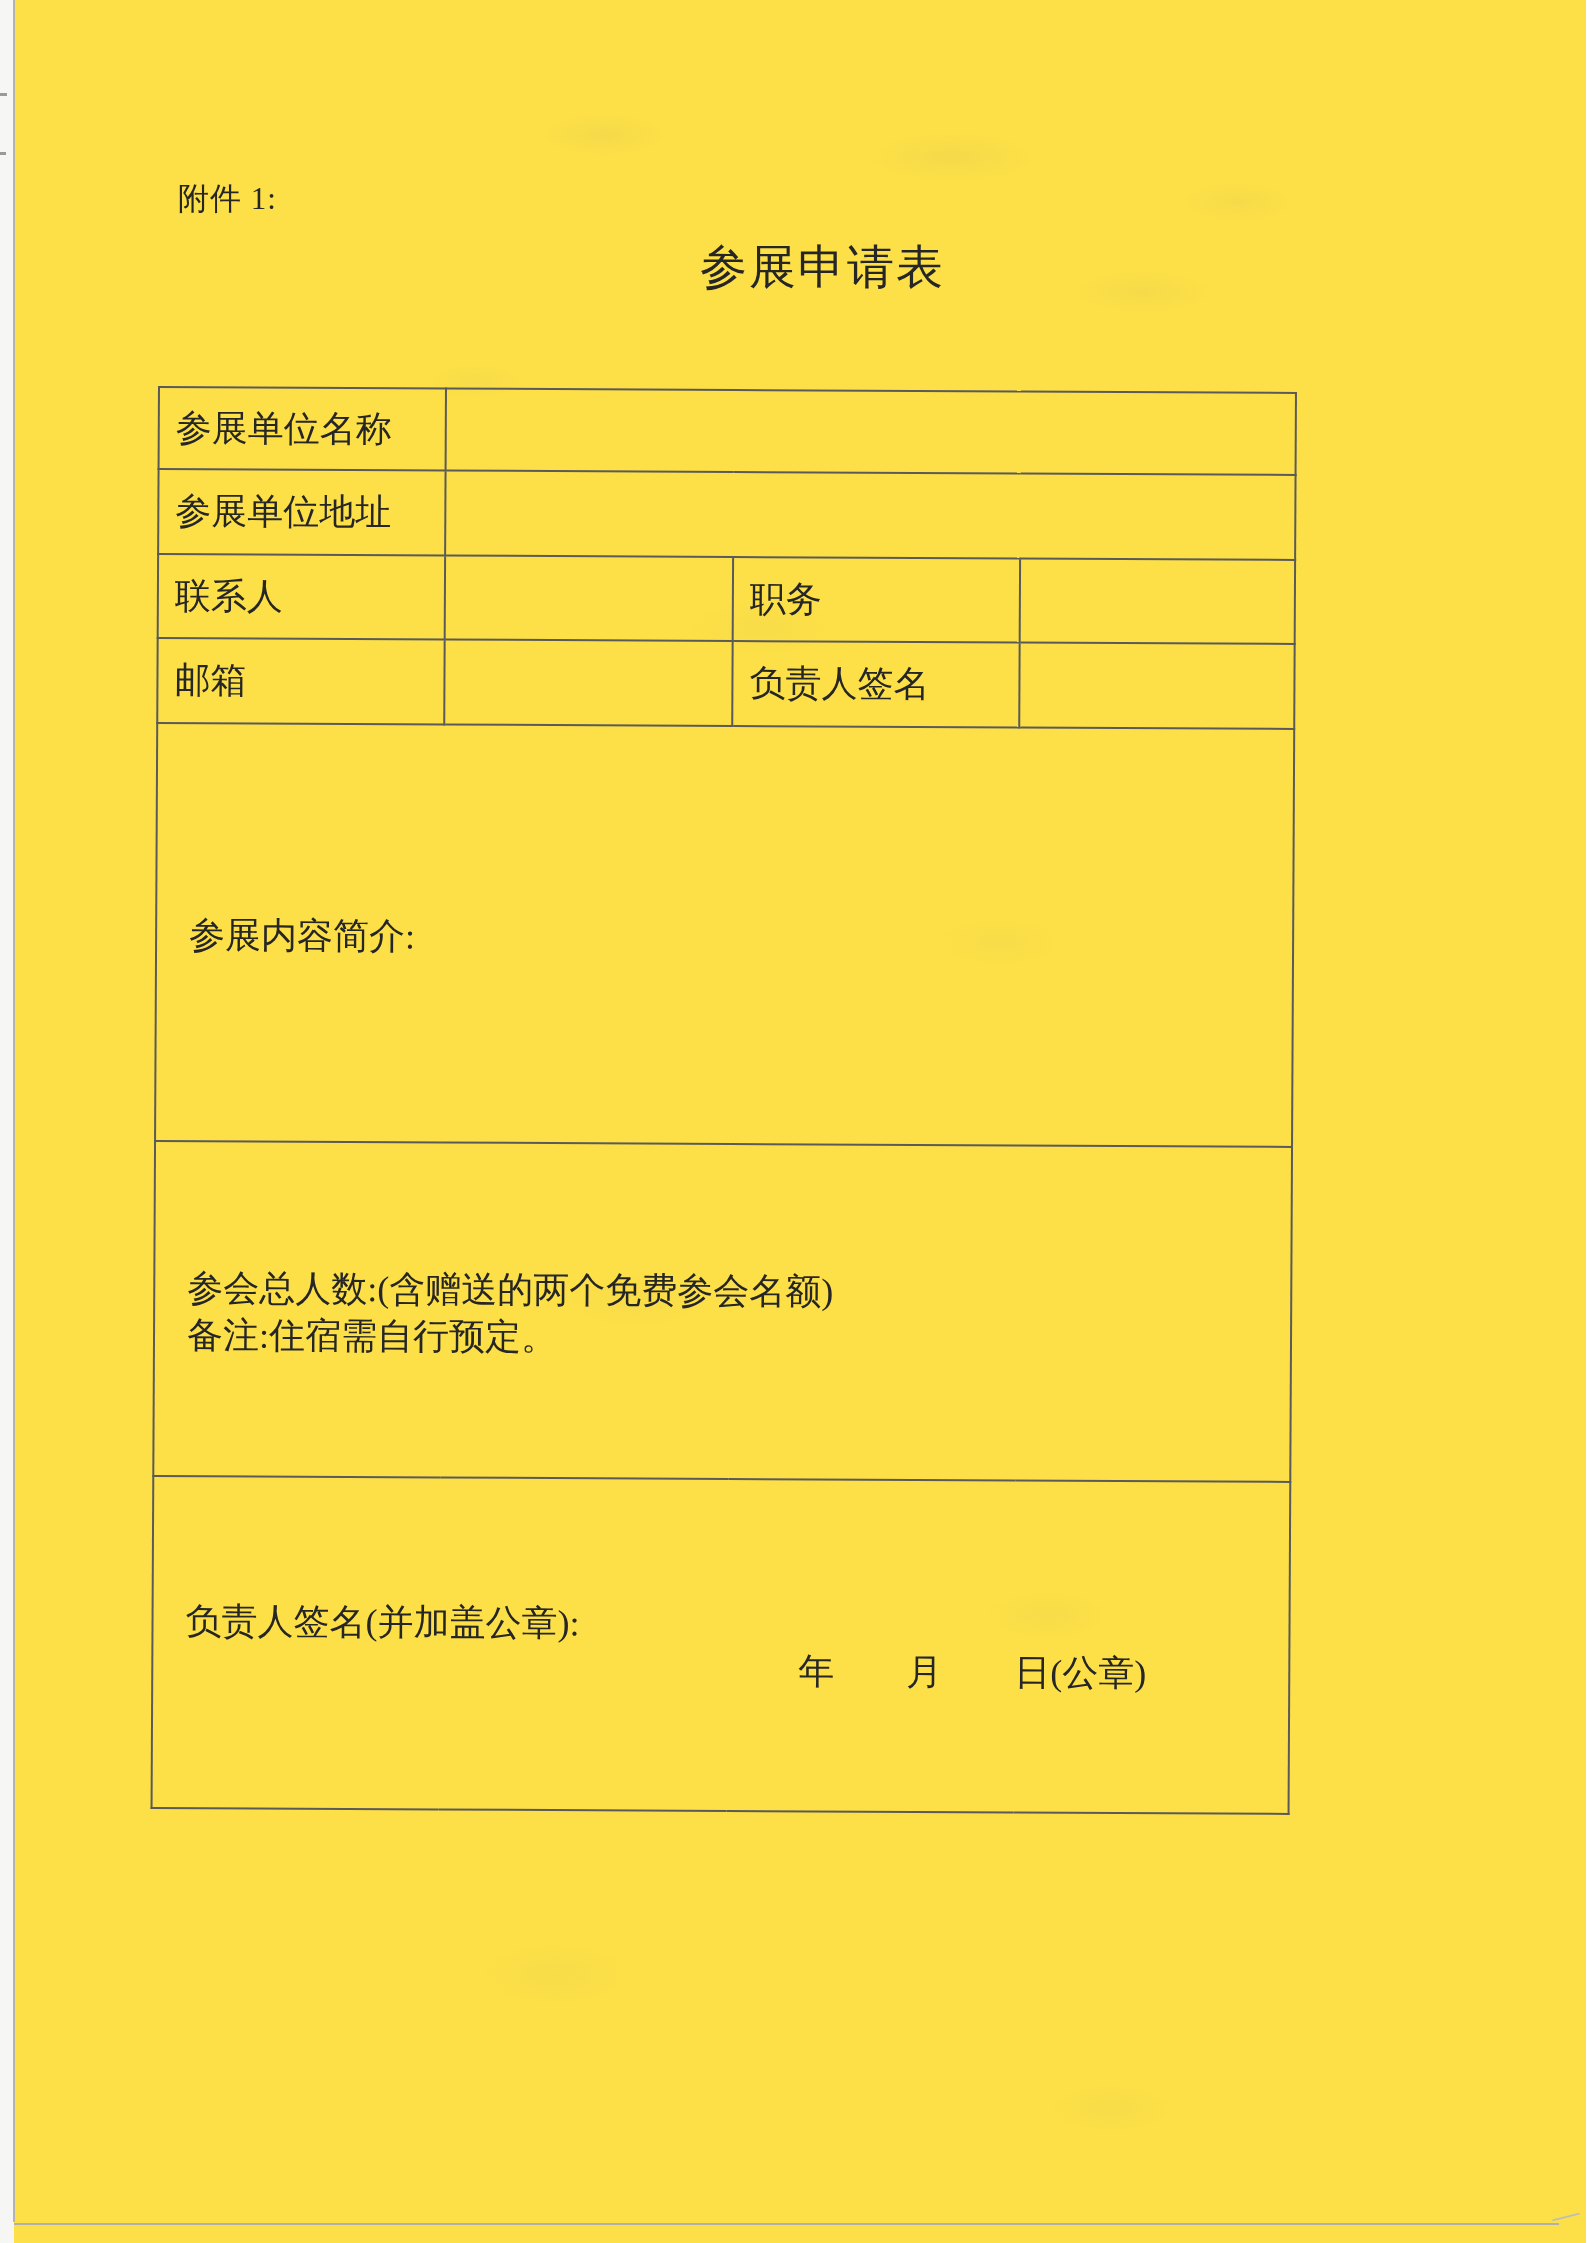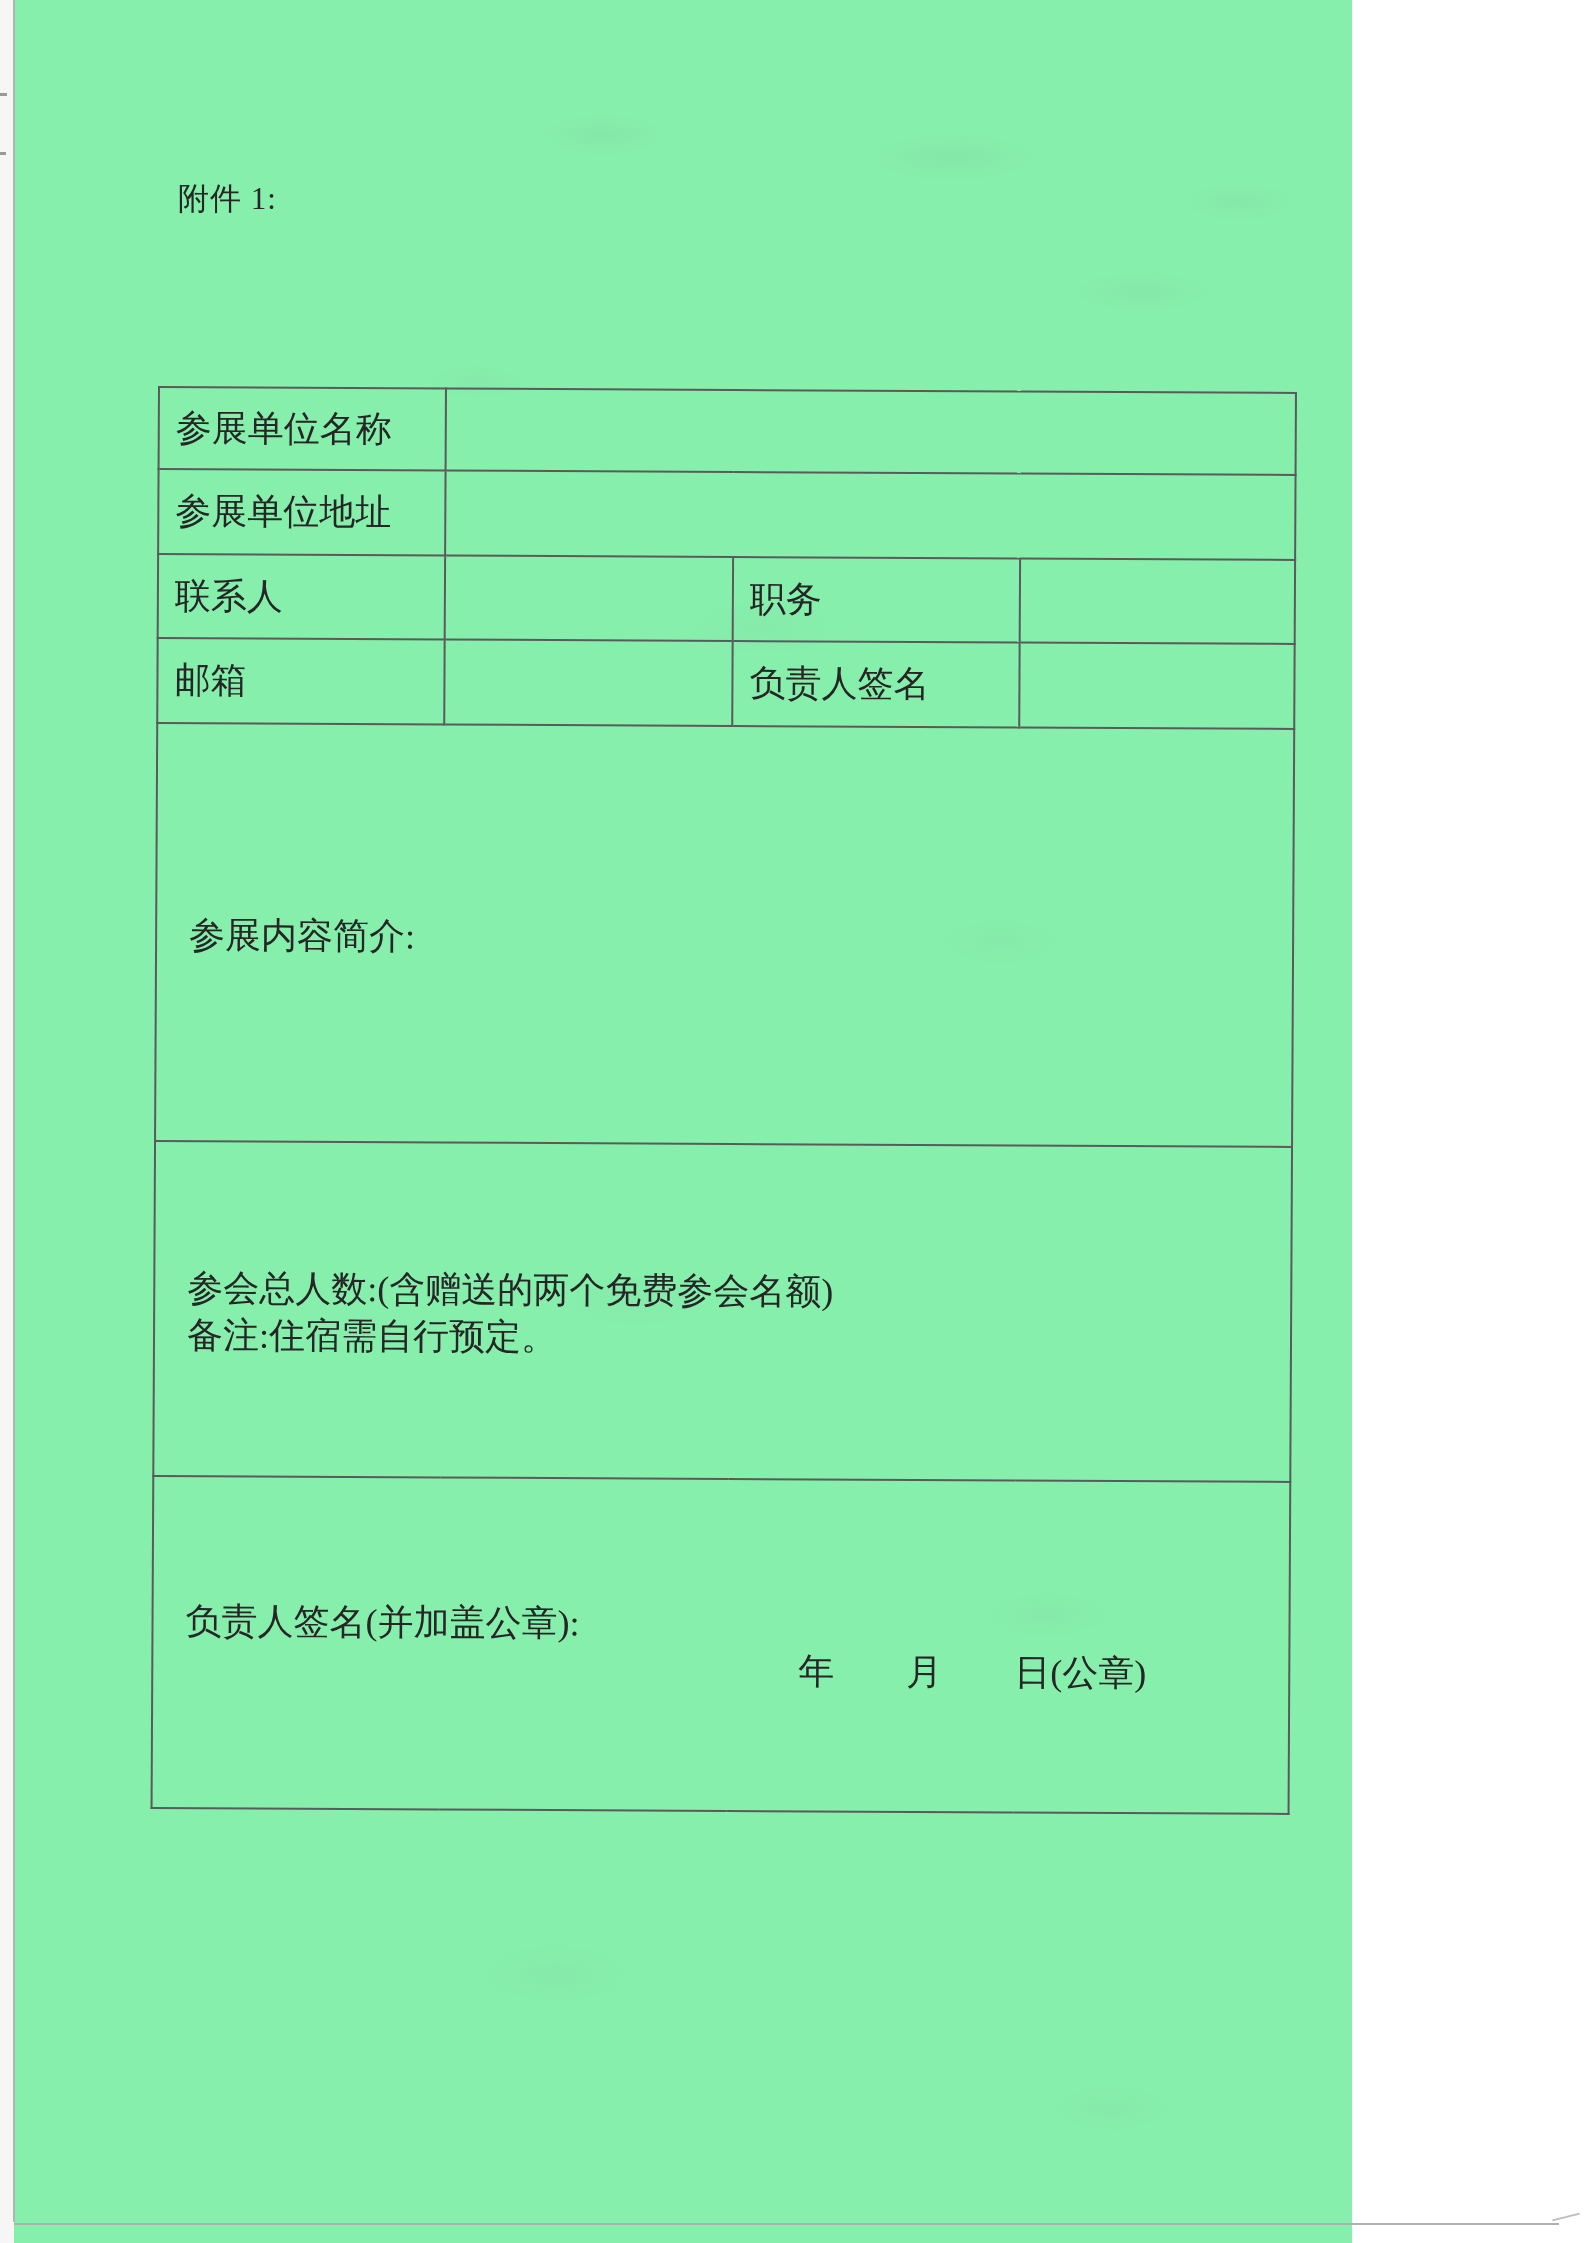--- a/index.html
+++ b/index.html
@@ -6,22 +6,22 @@
   html, body { background: #ffffff; }
   body {
     font-family: "Liberation Serif", "DejaVu Serif", serif;
     width: 1587px; height: 2243px;
     position: relative;
     overflow: hidden;
     color: #262626;
   }
   .page {
     position: absolute; left: 0; top: 0;
-    width: 1352px; height: 2243px;
-    background: #86efac;
+    width: 1586px; height: 2243px;
+    background: #fde047;
     padding-left: 10px;
   }
   
   .left-margin-band {
     position: absolute; left: 0; top: 0;
     width: 14px; height: 2243px;
     background: #f6f6f5;
   }
   .page-edge-left {
     position: absolute; left: 13px; top: 0;
@@ -116,20 +116,21 @@
   <div class="noise-overlay"></div>
   <div class="left-margin-band"></div>
   <div class="page-edge-left"></div>
   <div class="page-edge-bottom"></div>
   <div class="page-edge-corner"></div>
   <div class="edge-speck speck-1"></div>
   <div class="edge-speck speck-2"></div>
 
   <div class="attachment-label">附件 1:</div>
 
+  <div class="doc-title">参展申请表</div>
 
   <table class="app-form">
     <colgroup>
       <col style="width:287px">
       <col style="width:288px">
       <col style="width:287px">
       <col style="width:275px">
     </colgroup>
 
     <tbody>

